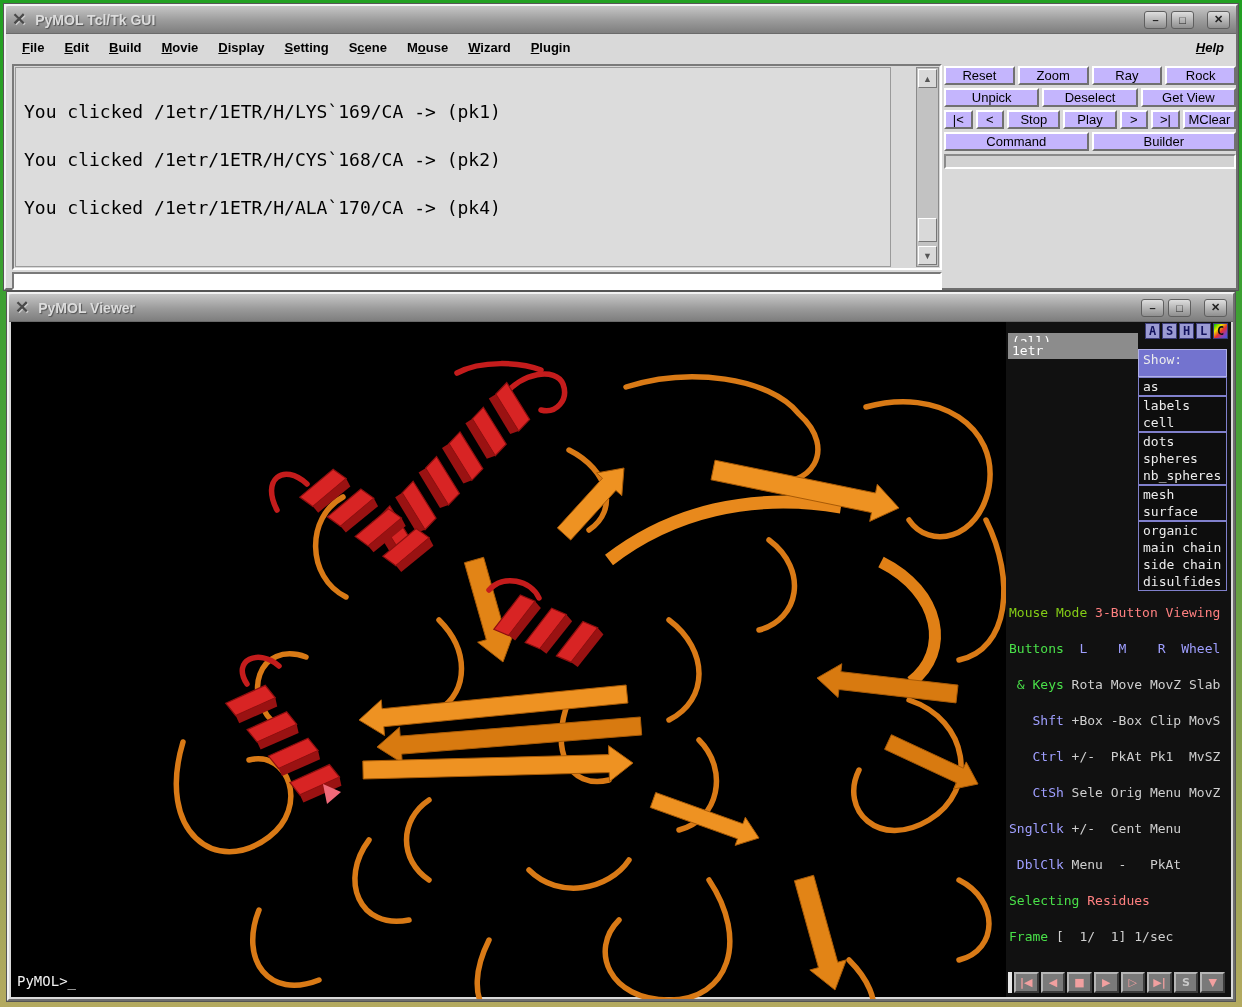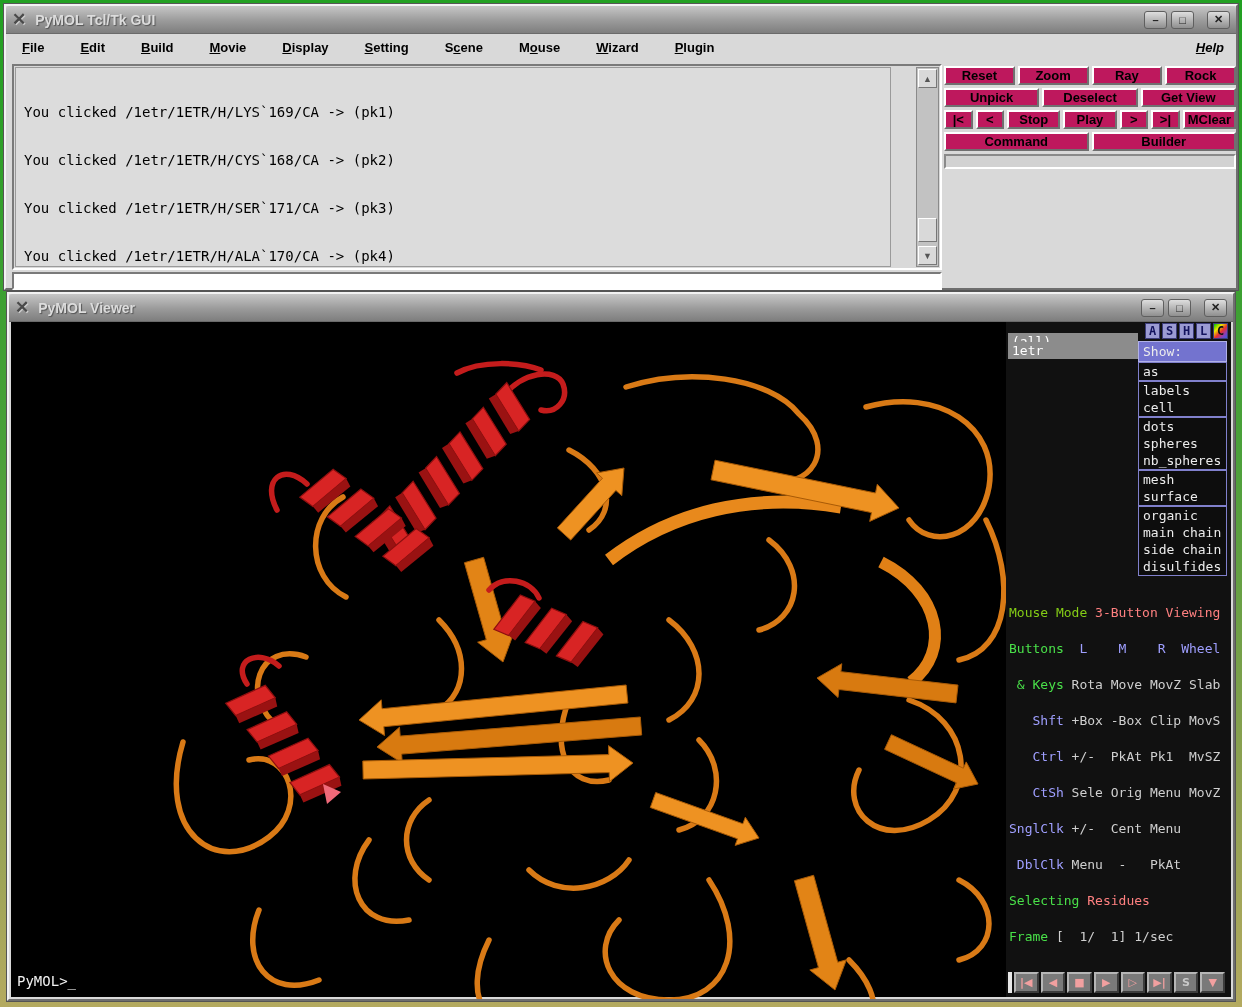--- a/index.html
+++ b/index.html
@@ -19,46 +19,46 @@
             text-shadow:1px 1px 1px #555; }
   .winbtns { display:flex; gap:4px; align-items:center; }
   .winbtn { width:23px; height:18px; border-radius:3px; font-size:11px; font-weight:bold;
             color:#222; display:flex; align-items:center; justify-content:center;
             background:linear-gradient(180deg,#dedede,#8f8f8f);
             border:1px solid #5f5f5f; cursor:default; }
   .winbtn.close { margin-left:9px; }
 
   
   #gui-win { left:4px; top:4px; width:1234px; height:286px; }
-  .menubar { height:26px; display:flex; align-items:center; padding:0 10px; gap:16px;
+  .menubar { height:26px; display:flex; align-items:center; padding:0 10px; gap:0;
              font-size:13px; font-weight:bold; color:#000; }
   .menu-item { padding:3px 14px 3px 6px; cursor:default; }
   .menu-item.help { margin-left:auto; padding-right:2px;font-style:italic; }
   .u { text-decoration:underline; }
 
   .console-wrap { position:absolute; left:6px; top:58px; width:930px; height:206px;
                   background:#d9d9d9; border:2px solid; border-color:#7a7a7a #ffffff #ffffff #7a7a7a; }
   .console { position:absolute; left:1px; top:1px; width:876px; height:200px;
              background:#dcdcdc; border:1px solid #9a9a9a; padding:4px 0 0 8px;
-             font-family:"DejaVu Sans Mono", monospace; font-size:14px; line-height:16px;
+             font-family:"DejaVu Sans Mono", monospace; font-size:18px; line-height:16px;
              color:#000; white-space:pre; overflow:hidden; }
   .vscroll { position:absolute; right:1px; top:1px; width:23px; height:200px;
              background:#c2c2c2; border:1px solid #8a8a8a; }
   .sb-btn { position:absolute; left:1px; width:19px; height:19px; background:#d9d9d9;
             border:1px solid; border-color:#fff #777 #777 #fff; display:flex;
             align-items:center; justify-content:center; font-size:9px; color:#555; }
   .sb-up { top:1px; } .sb-dn { bottom:1px; }
   .sb-thumb { position:absolute; left:1px; top:150px; width:19px; height:24px;
               background:#d9d9d9; border:1px solid; border-color:#fff #777 #777 #fff; }
 
   .btn-panel { position:absolute; left:938px; top:60px; width:292px; }
   .btn-row { display:flex; gap:3px; margin-bottom:3px; }
-  .tkbtn { height:19px; background:#be185d; border:2px solid; font:inherit;
+  .tkbtn { height:19px; background:#c4b5fd; border:2px solid; font:inherit;
            border-color:#ffffff #707070 #707070 #ffffff;
-           font-size:13px; font-weight:bold; color:#000; display:flex;
+           font-size:13px; font-weight:normal; color:#000; display:flex;
            align-items:center; justify-content:center; cursor:default; }
   .f1 { flex:1; } .f2 { flex:2; }
   .sunken-strip { height:15px; margin-top:1px; background:#d2d2d2;
                   border:2px solid; border-color:#8a8a8a #ffffff #ffffff #8a8a8a; }
   .cmd-entry { position:absolute; left:6px; top:266px; width:930px; height:18px;
                background:#ffffff; border:2px solid; font:inherit;
                border-color:#7a7a7a #ffffff #ffffff #7a7a7a; padding:0 4px;
                font-family:"DejaVu Sans Mono", monospace; font-size:13px; }
 
   
@@ -75,21 +75,21 @@
              padding-left:4px; cursor:default; }
   #row-all { top:11px; width:130px; } #row-1etr { top:20px; width:130px; }
   .ashlc { position:absolute; right:3px; top:1px; display:flex; gap:2px; }
   .ab { width:15px; height:16px; background:#9b9bd3; color:#14145e; border:1px solid #3c3c7a;
         font-family:"DejaVu Sans Mono", monospace; font-size:12px; font-weight:bold;
         display:flex; align-items:center; justify-content:center; cursor:default; }
   .ab.rainbow { background:linear-gradient(135deg,#00c000 0%,#e8e800 30%,#e83030 55%,#8040c0 80%,#3060e0 100%); color:#101010; }
 
   .show-menu { position:absolute; left:132px; top:19px; width:89px;
                font-family:"DejaVu Sans Mono", monospace; font-size:13px; color:#ececec; }
-  .sm-header { background:#7373cf; border:1px solid #b0b0e8; padding:2px 4px 3px; height:21px; }
+  .sm-header { background:#7373cf; border:1px solid #b0b0e8; padding:2px 4px 3px; height:28px;margin-top:8px; }
   .sm-group { background:#0d0d0d; border:1px solid #8080cc; margin-top:0; }
   .sm-item { padding:1px 4px 2px; height:17px; line-height:15px; cursor:default; }
 
   .mouse-panel { position:absolute; left:3px; bottom:30px; width:221px;
                  font-family:"DejaVu Sans Mono", monospace; font-size:13px; line-height:12px;
                  white-space:pre; }
   .mw { color:#84cc16; } .mg { color:#49e049; } .mb { color:#9f9fff; }
   .ms { color:#ff8080; } .mv { color:#cfcfcf; }
 
   .playback { position:absolute; left:2px; bottom:3px; right:6px; height:23px;
@@ -127,21 +127,20 @@
     <div class="menu-item"><span>M</span><span class="u">o</span><span>use</span></div>
     <div class="menu-item"><span></span><span class="u">W</span><span>izard</span></div>
     <div class="menu-item"><span></span><span class="u">P</span><span>lugin</span></div>
     <div class="menu-item help"><span></span><span class="u">H</span><span>elp</span></div>
   </div>
 
   <div class="console-wrap">
     <div class="console">
       <div>You clicked /1etr/1ETR/H/LYS`169/CA -&gt; (pk1)</div>
       <div>You clicked /1etr/1ETR/H/CYS`168/CA -&gt; (pk2)</div>
-      <div>You clicked /1etr/1ETR/H/SER`171/CA -&gt; (pk3)</div>
       <div>You clicked /1etr/1ETR/H/ALA`170/CA -&gt; (pk4)</div>
       
       
       
       
       
       
       
       
     </div>

